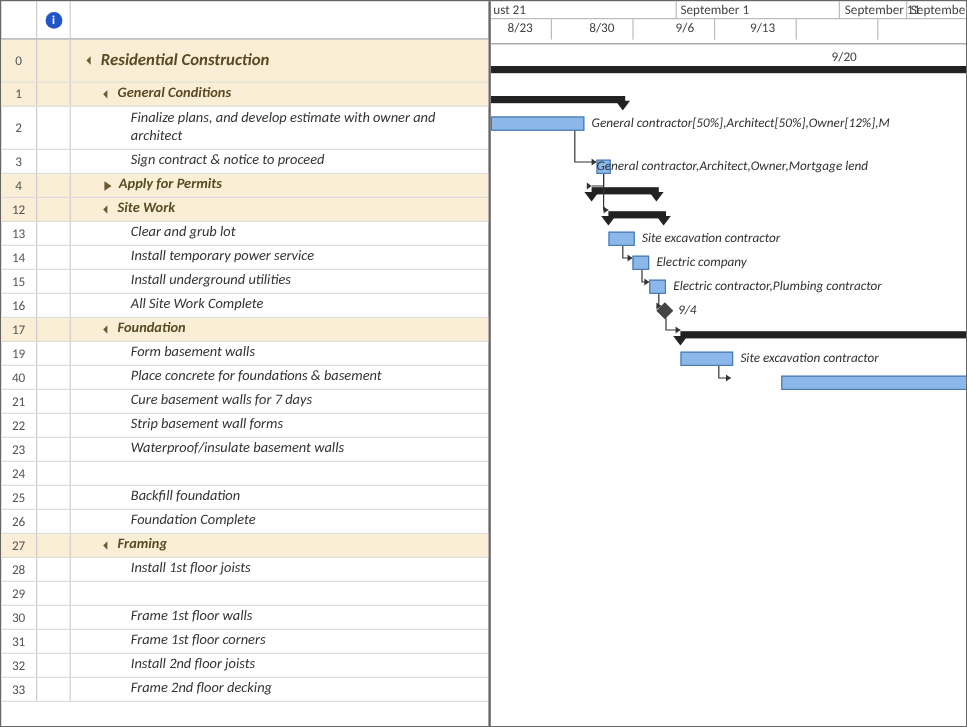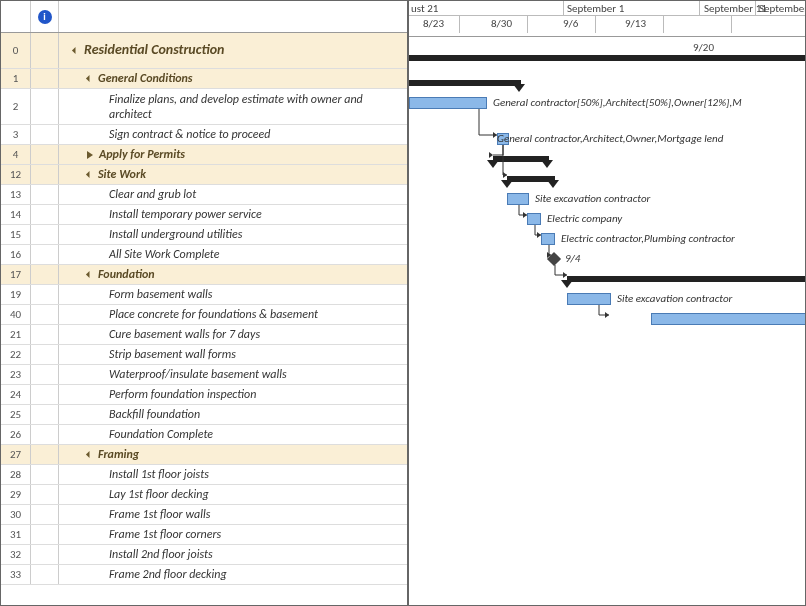--- a/index.html
+++ b/index.html
@@ -167,23 +167,20 @@
         <div class="row lvl2">
           <div class="cell-id">23</div>
           <div class="cell-info"></div>
           <div class="cell-name">
             <span class="txt">Waterproof/insulate basement walls</span>
           </div>
         </div>
         <div class="row lvl2">
           <div class="cell-id">24</div>
           <div class="cell-info"></div>
-          <div class="cell-name">
-            <span class="txt">Perform foundation inspection</span>
-          </div>
         </div>
         <div class="row lvl2">
           <div class="cell-id">25</div>
           <div class="cell-info"></div>
           <div class="cell-name">
             <span class="txt">Backfill foundation</span>
           </div>
         </div>
         <div class="row lvl2">
           <div class="cell-id">26</div>
@@ -203,23 +200,20 @@
         <div class="row lvl2">
           <div class="cell-id">28</div>
           <div class="cell-info"></div>
           <div class="cell-name">
             <span class="txt">Install 1st floor joists</span>
           </div>
         </div>
         <div class="row lvl2">
           <div class="cell-id">29</div>
           <div class="cell-info"></div>
-          <div class="cell-name">
-            <span class="txt">Lay 1st floor decking</span>
-          </div>
         </div>
         <div class="row lvl2">
           <div class="cell-id">30</div>
           <div class="cell-info"></div>
           <div class="cell-name">
             <span class="txt">Frame 1st floor walls</span>
           </div>
         </div>
         <div class="row lvl2">
           <div class="cell-id">31</div>

